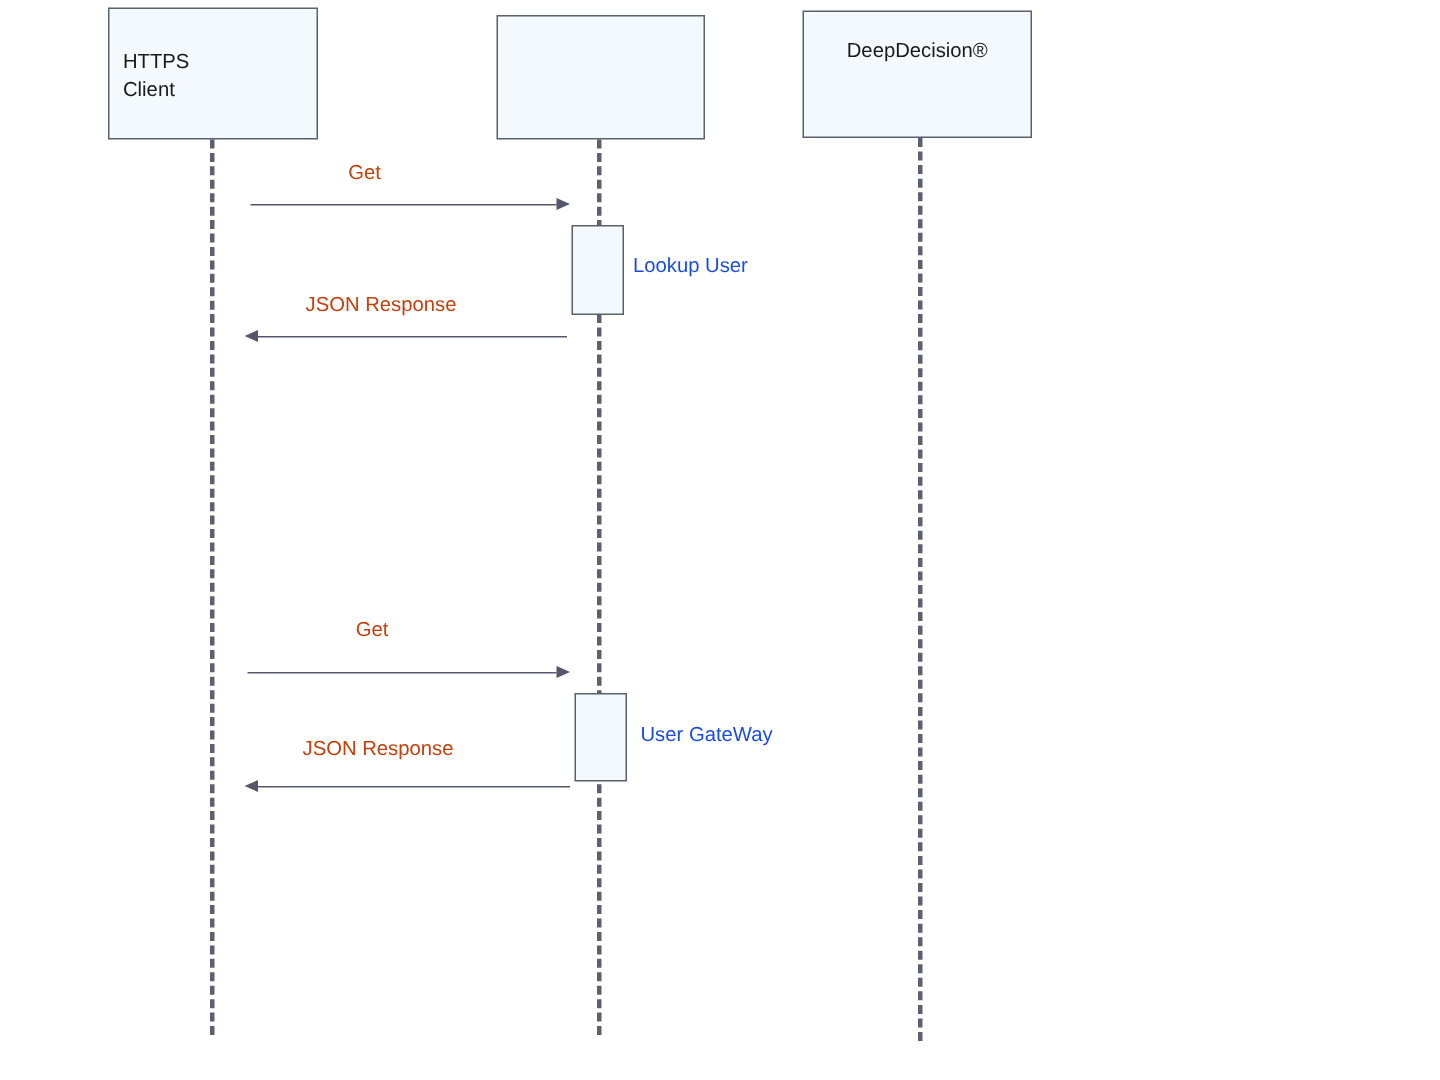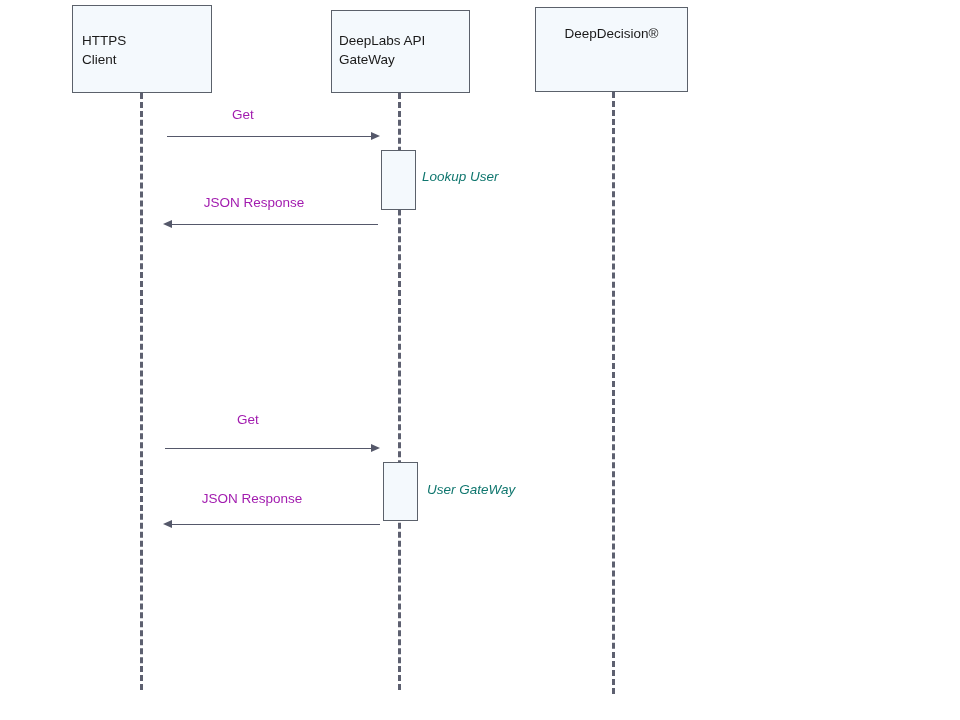--- a/index.html
+++ b/index.html
@@ -38,33 +38,32 @@
   }
   .activation-box {
     position: absolute;
     background: #f4f9fd;
     border: 1px solid #5b616b;
     box-sizing: border-box;
   }
   .activation-label {
     position: absolute;
     font-size: 13.5px;
-    color: #0f766e;
+    color: #1d4ed8;
     white-space: nowrap;
-    font-style: italic;
   }
   .msg-line {
     position: absolute;
     height: 0;
     border-top: 1.4px solid #55586a;
   }
   .msg-label {
     position: absolute;
     font-size: 13.5px;
-    color: #a21caf;
+    color: #c2410c;
     white-space: nowrap;
     text-align: center;
   }
   .arrowhead {
     position: absolute;
     width: 0;
     height: 0;
   }
   .arrowhead.right {
     border-top: 4.5px solid transparent;
@@ -81,22 +80,20 @@
 <body>
 
 <div id="canvas">
 
   <div class="participant-box" style="left:72px; top:5px; width:140px; height:88px;"></div>
   <div class="participant-label" style="left:82px; top:31px; text-align:left;">HTTPS
 Client</div>
   <div class="lifeline" style="left:140px; top:93px; height:597px;"></div>
 
   <div class="participant-box" style="left:331px; top:10px; width:139px; height:83px;"></div>
-  <div class="participant-label" style="left:339px; top:31px; text-align:left;">DeepLabs API
-GateWay</div>
   <div class="lifeline" style="left:398px; top:93px; height:597px;"></div>
 
   <div class="participant-box" style="left:535px; top:7px; width:153px; height:85px;"></div>
   <div class="participant-label" style="left:535px; top:24px; width:153px; text-align:center;">DeepDecision®</div>
   <div class="lifeline" style="left:612px; top:92px; height:602px;"></div>
 
   <div class="msg-label" style="left:193px; top:107px; width:100px;">Get</div>
   <div class="msg-line" style="left:167px; top:136px; width:204px;"></div>
   <div class="arrowhead right" style="left:371px; top:131.5px;"></div>
 

